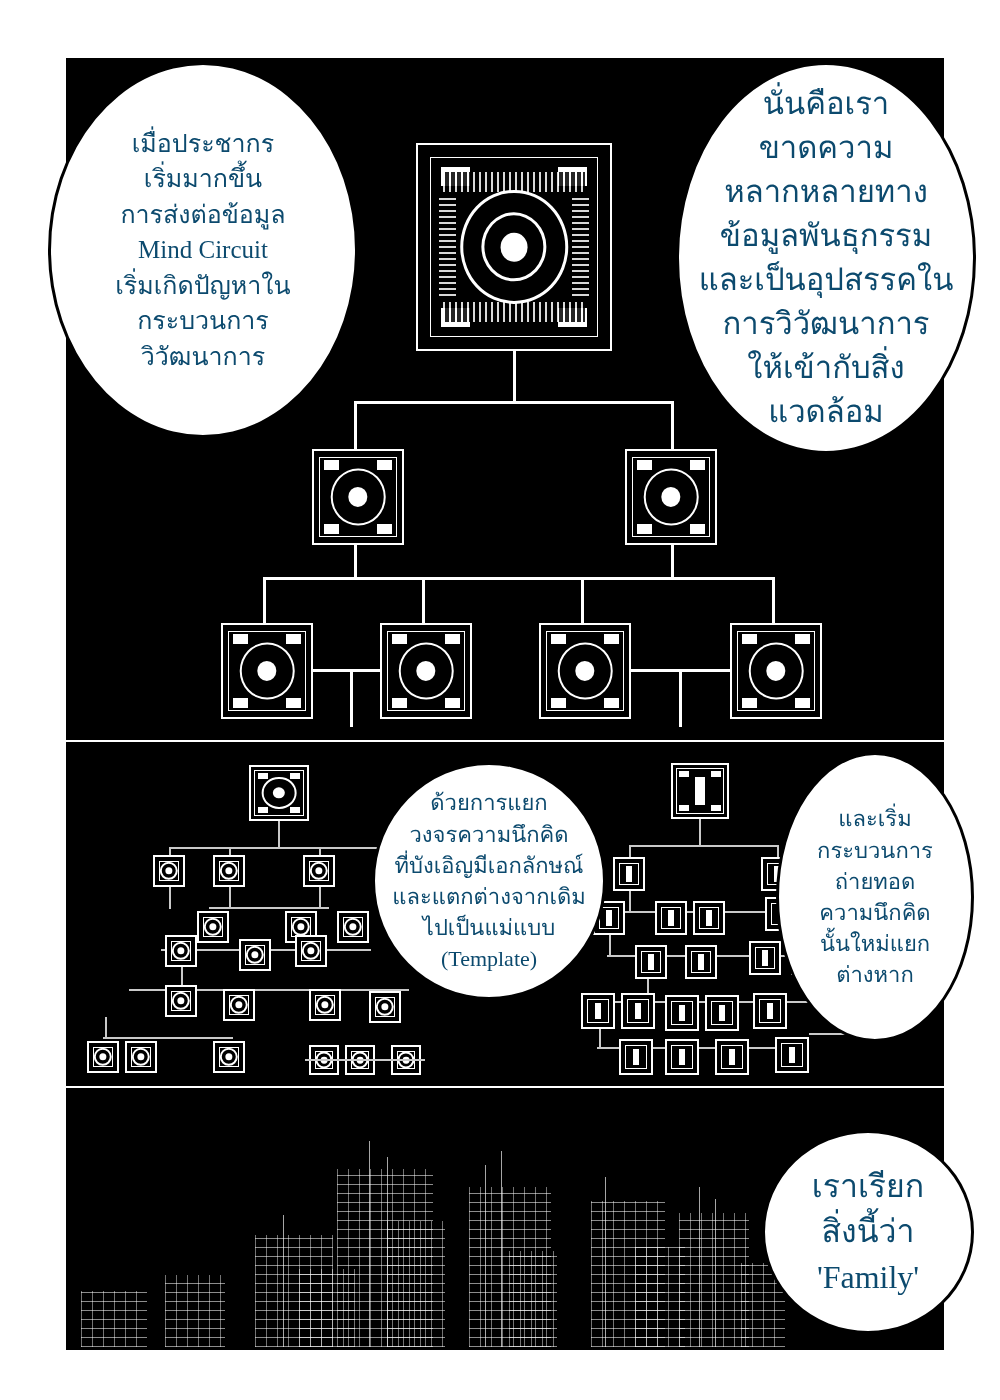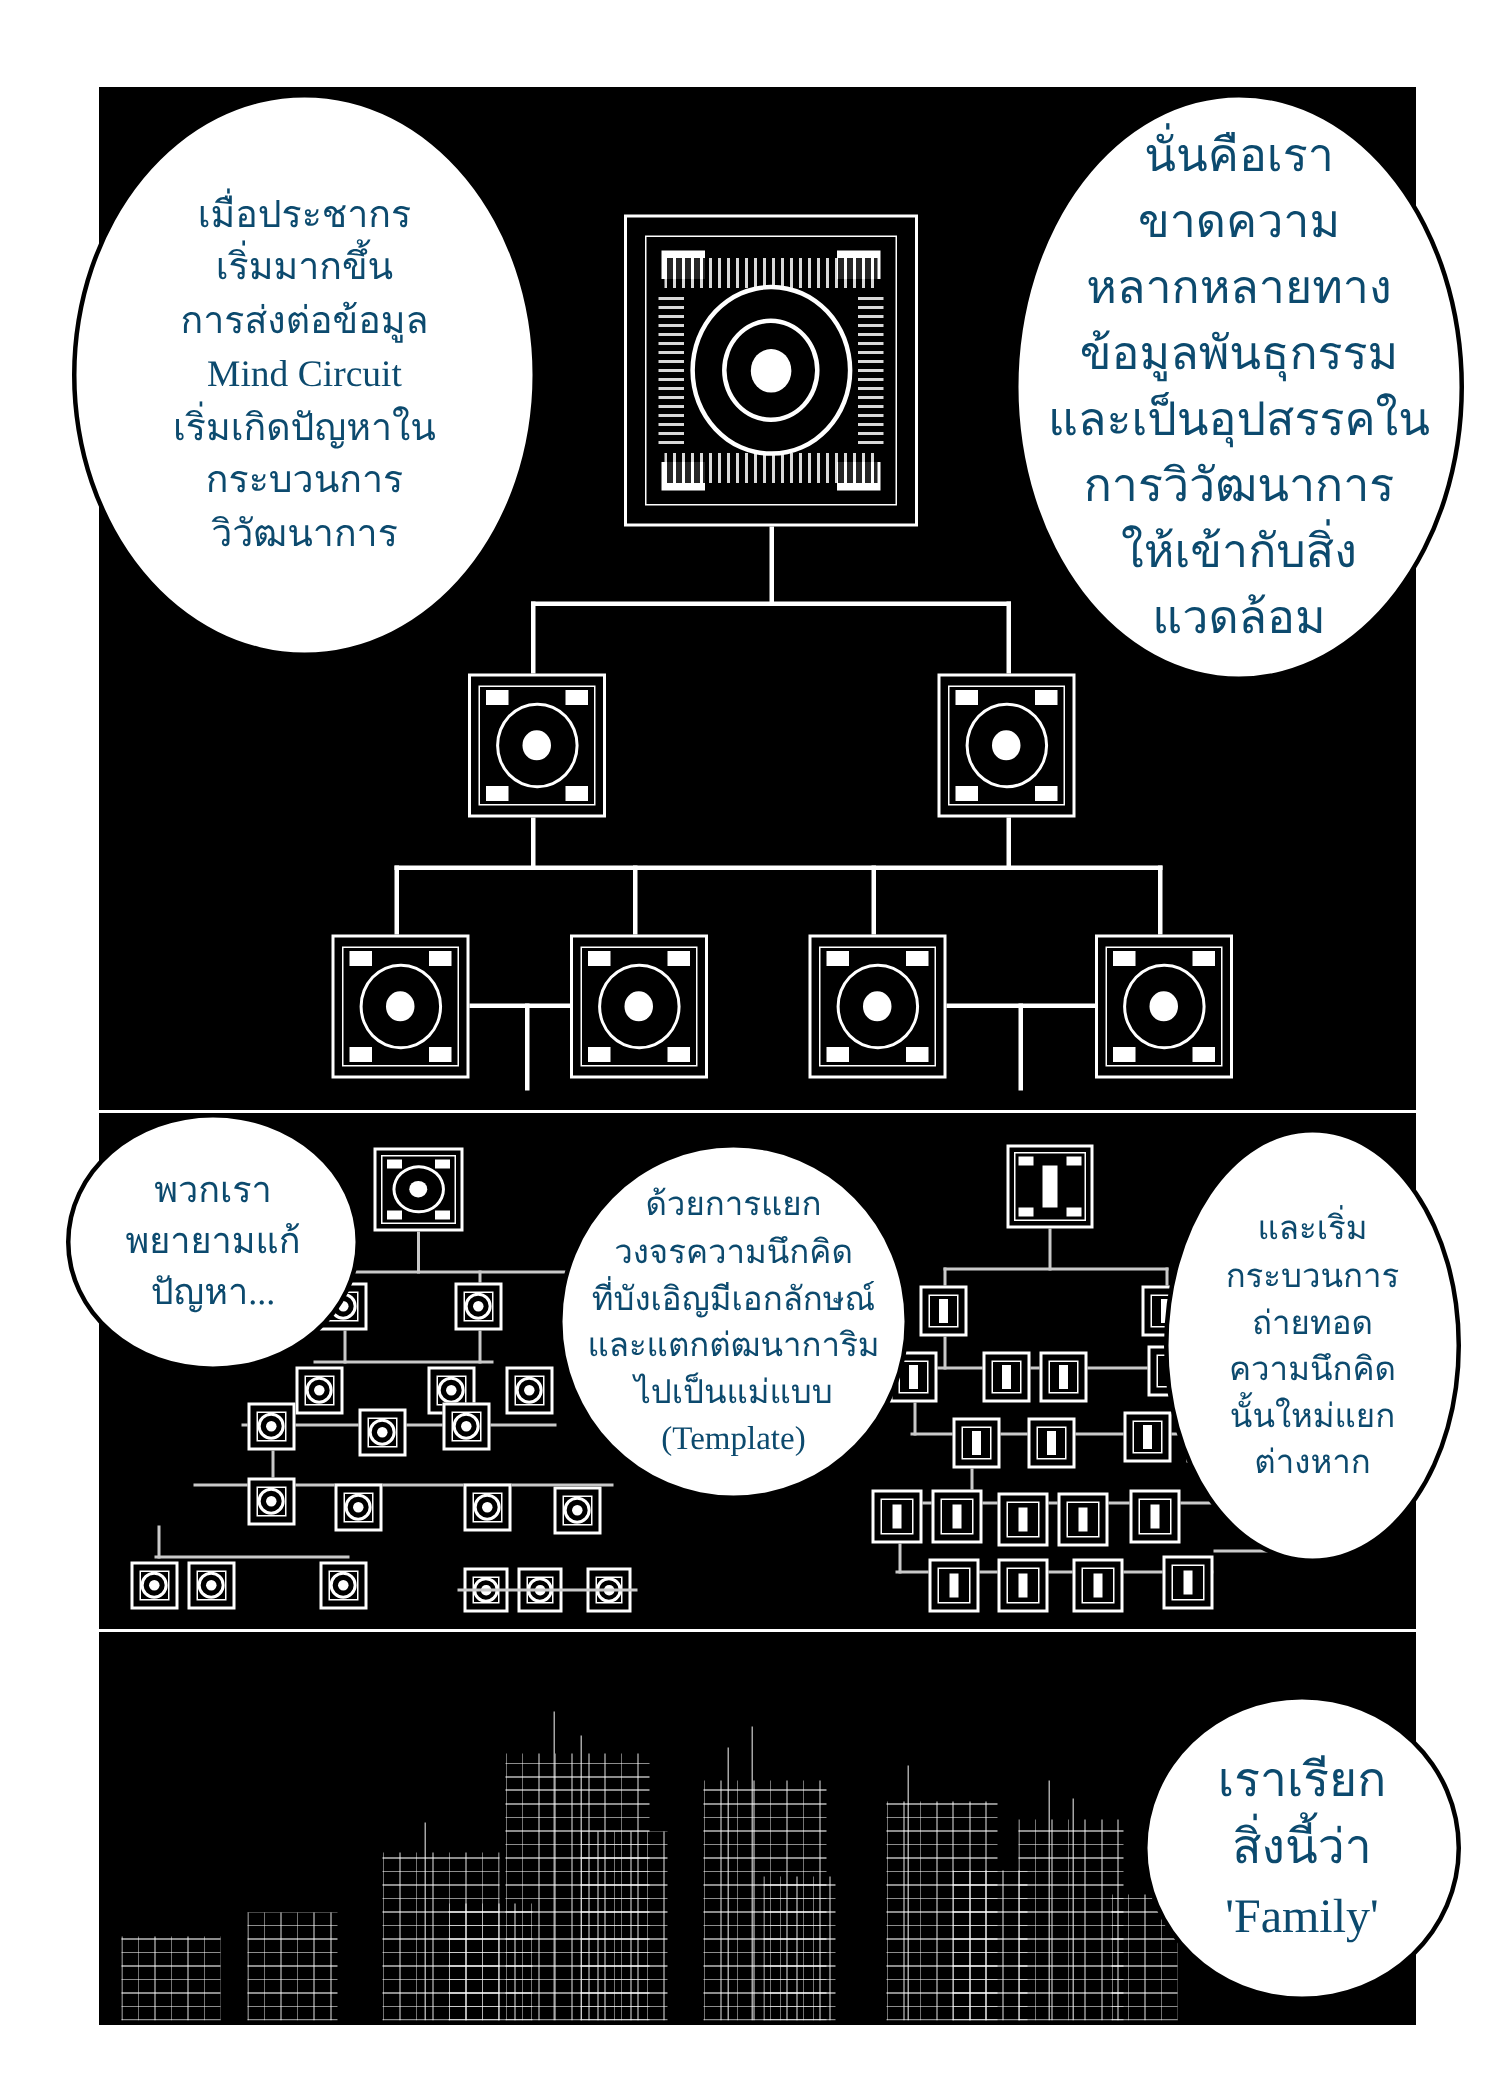--- a/index.html
+++ b/index.html
@@ -515,30 +515,25 @@
   <div class="balloon" id="balloon-2">
     <span class="txt">นั่นคือเรา
 ขาดความ
 หลากหลายทาง
 ข้อมูลพันธุกรรม
 และเป็นอุปสรรคใน
 การวิวัฒนาการ
 ให้เข้ากับสิ่ง
 แวดล้อม</span>
   </div>
-  <div class="balloon" id="balloon-3">
-    <span class="txt">พวกเรา
-พยายามแก้
-ปัญหา...</span>
-  </div>
   <div class="balloon" id="balloon-4">
     <span class="txt">ด้วยการแยก
 วงจรความนึกคิด
 ที่บังเอิญมีเอกลักษณ์
-และแตกต่ฒนาการิม
+และแตกต่างจากเดิม
 ไปเป็นแม่แบบ
 (Template)</span>
   </div>
   <div class="balloon" id="balloon-5">
     <span class="txt">และเริ่ม
 กระบวนการ
 ถ่ายทอด
 ความนึกคิด
 นั้นใหม่แยก
 ต่างหาก</span>

